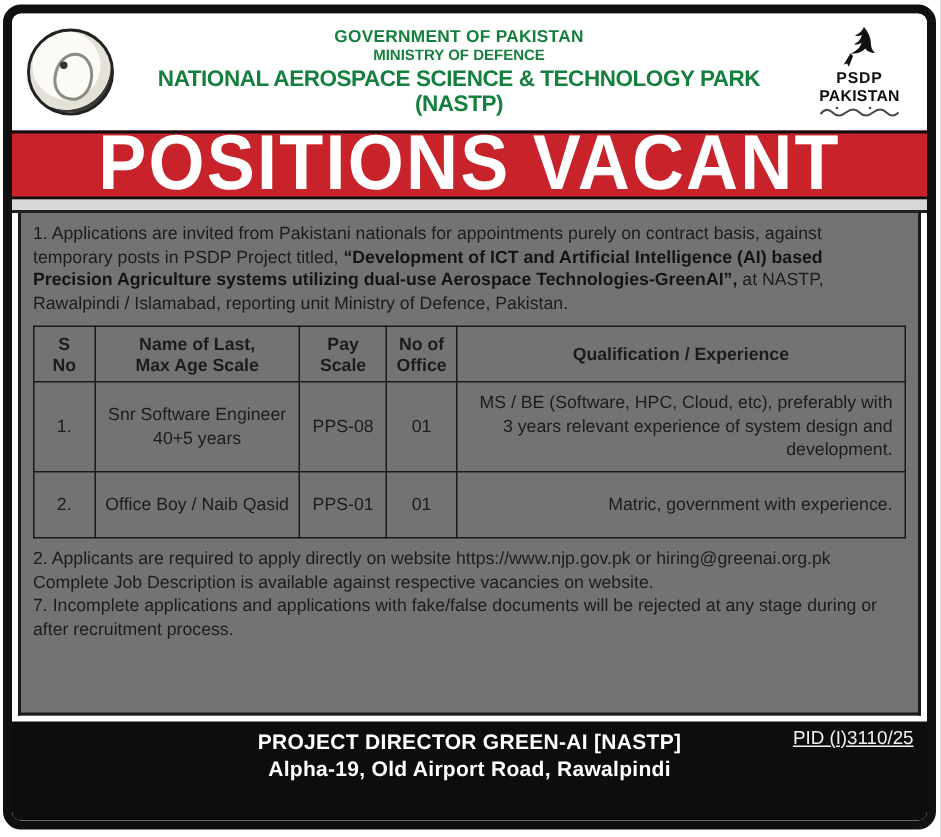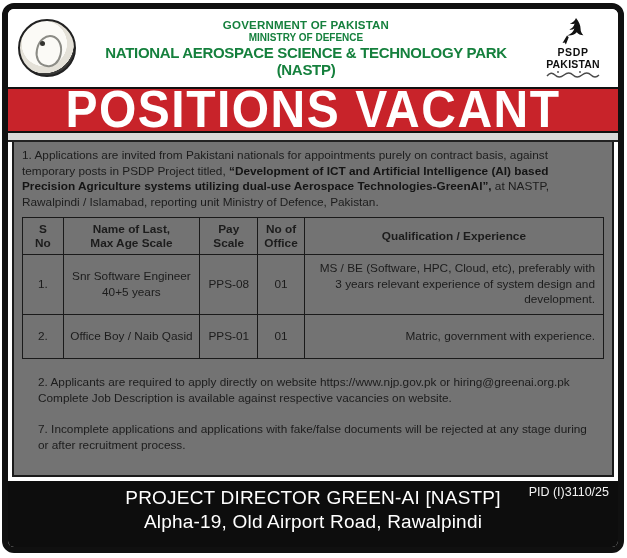--- a/index.html
+++ b/index.html
@@ -41,26 +41,26 @@
   .intro b, .note b { font-weight: bold; color: #141414; }
   table { width: 100%; border-collapse: collapse; margin: 2px 0 6px 0; }
   th, td { border: 1.6px solid #1a1a1a; padding: 2px 5px; font-size: 11.8px; color: #1c1c1c; }
   th { font-weight: bold; text-align: center; line-height: 1.2; padding: 4px 2px; }
   td { vertical-align: middle; }
   .c-center { text-align: center; }
   .c-qual { text-align: right; padding: 3px 8px; margin-top: 46px; }
   .col-sno { width: 7%; } .col-name { width: 23.5%; } .col-pay { width: 10%; }
   .col-posts { width: 8%; } .col-qual { width: 51.5%; }
   tr.r1 { height: 60px; } tr.r2 { height: 44px; }
-  .note { margin: 16px; }
+  .note { margin: 0; }
   
   .footer { height: 66px; background: #0d0d0d; color: #ffffff; position: relative;
     text-align: center; padding-top: 5px; margin-top: 4px; }
-  .f-line { font-weight: normal; font-size: 19px; line-height: 1.25; letter-spacing: .2px; }
-  .pid { position: absolute; top: 4px; right: 9px; font-size: 12.5px; font-weight: normal; color: #f2f2f2; }
+  .f-line { font-weight: bold; font-size: 14px; line-height: 1.25; letter-spacing: .2px; }
+  .pid { position: absolute; top: 4px; right: 9px; font-size: 12.5px; font-weight: normal; color: #f2f2f2; text-decoration: underline; }
 </style>
 </head>
 <body>
 
 <div class="ad">
 
   <div class="header">
     <div class="emblem"></div>
     <div class="header-text">
       <div class="h-govt">GOVERNMENT OF PAKISTAN</div>

